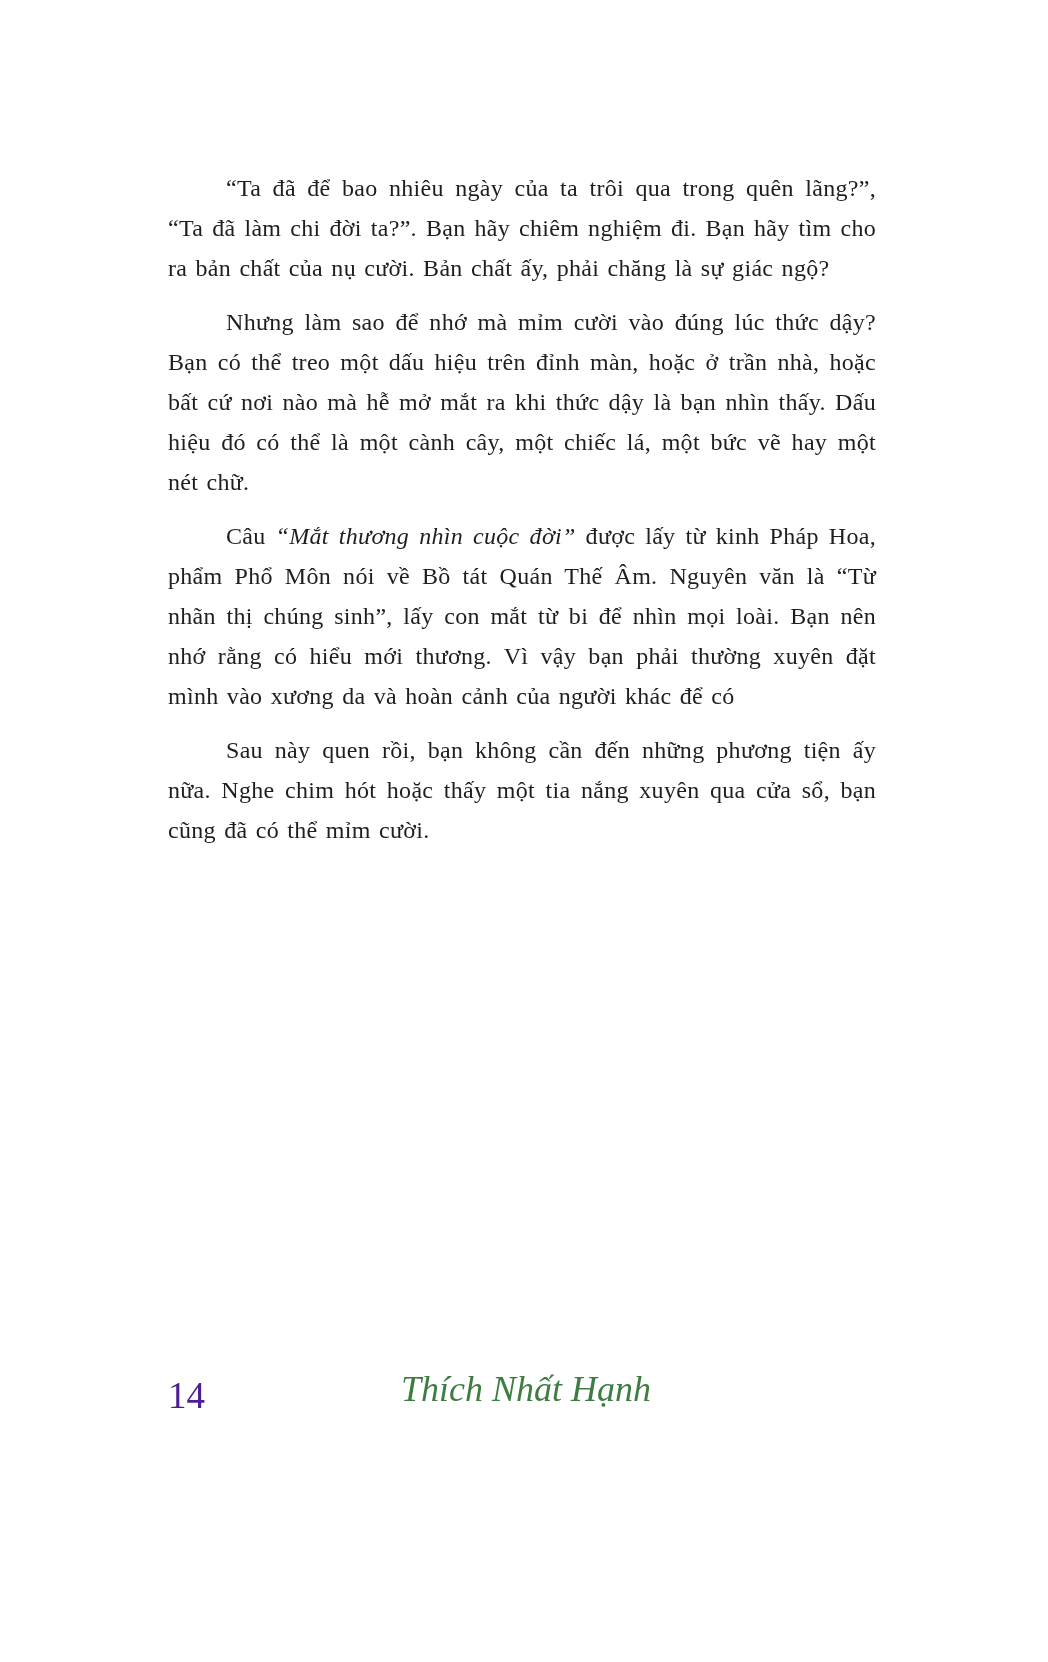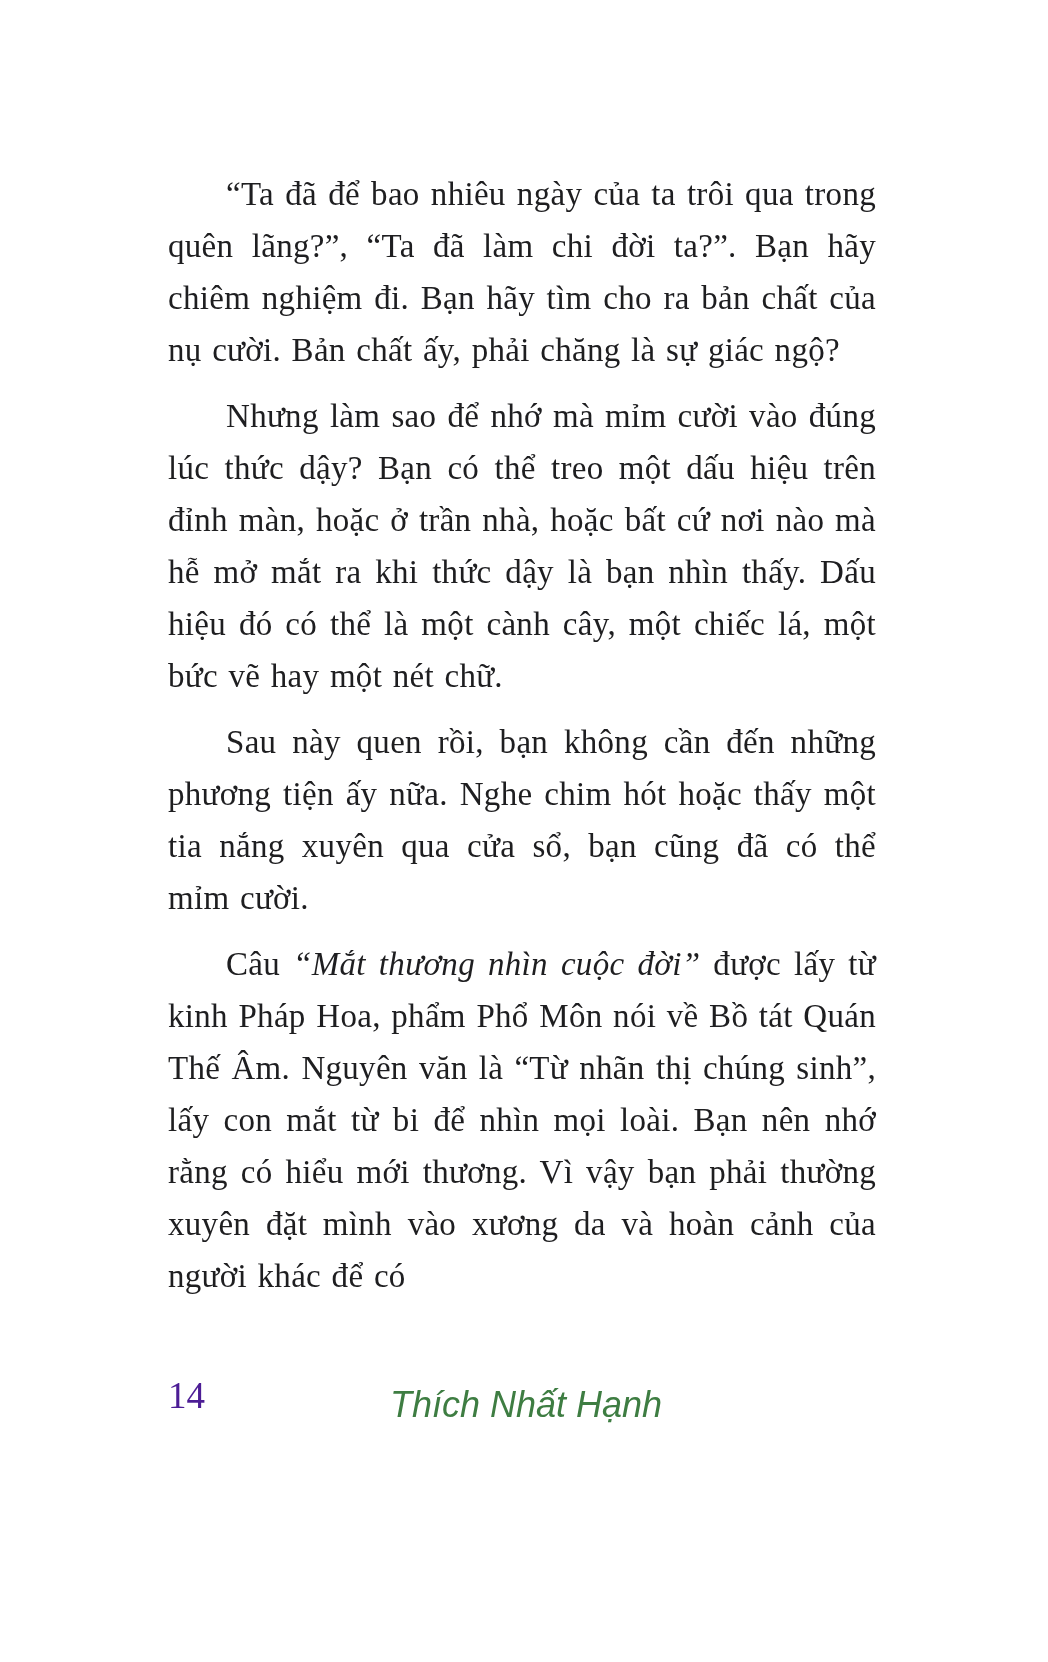--- a/index.html
+++ b/index.html
@@ -17,22 +17,22 @@
     overflow: hidden;
   }
   .text-block {
     position: absolute;
     top: 168px;
     left: 168px;
     width: 716px;
   }
   .text-block p {
     margin: 0 8px 14px 0;
-    font-size: 33px;
-    line-height: 52px;
+    font-size: 24px;
+    line-height: 40px;
     text-align: justify;
     text-indent: 58px;
     letter-spacing: 0.3px;
     word-spacing: 2px;
   }
   .text-block p em {
     font-style: italic;
   }
   .footer {
     position: absolute;
@@ -45,38 +45,38 @@
     position: absolute;
     left: 0;
     top: 6px;
     font-size: 37px;
     color: #4c1d95;
   }
   .footer-author {
     position: absolute;
     left: 0;
     right: 0;
-    top: 16px;
+    top: 0;
     text-align: center;
     font-size: 36px;
     font-style: italic;
     color: var(--accent-green, #3e7d42);
-    font-family: Liberation Sans, sans-serif;
+    font-family: Liberation Serif, serif;
   }
 </style>
 </head>
 <body>
 
 <div class="page" style="color: rgb(30, 30, 32);">
 
   <div class="text-block">
     <p>“Ta đã để bao nhiêu ngày của ta trôi qua trong quên lãng?”, “Ta đã làm chi đời ta?”. Bạn hãy chiêm nghiệm đi. Bạn hãy tìm cho ra bản chất của nụ cười. Bản chất ấy, phải chăng là sự giác ngộ?</p>
     <p>Nhưng làm sao để nhớ mà mỉm cười vào đúng lúc thức dậy? Bạn có thể treo một dấu hiệu trên đỉnh màn, hoặc ở trần nhà, hoặc bất cứ nơi nào mà hễ mở mắt ra khi thức dậy là bạn nhìn thấy. Dấu hiệu đó có thể là một cành cây, một chiếc lá, một bức vẽ hay một nét chữ.</p>
+    <p><span>Câu </span><em>“Mắt thương nhìn cuộc đời”</em><span> được lấy từ kinh Pháp Hoa, phẩm Phổ Môn nói về Bồ tát Quán Thế Âm. Nguyên văn là “Từ nhãn thị chúng sinh”, lấy con mắt từ bi để nhìn mọi loài. Bạn nên nhớ rằng có hiểu mới thương. Vì vậy bạn phải thường xuyên đặt mình vào xương da và hoàn cảnh của người khác để có</span></p>
     <p>Sau này quen rồi, bạn không cần đến những phương tiện ấy nữa. Nghe chim hót hoặc thấy một tia nắng xuyên qua cửa sổ, bạn cũng đã có thể mỉm cười.</p>
-    <p><span>Câu </span><em>“Mắt thương nhìn cuộc đời”</em><span> được lấy từ kinh Pháp Hoa, phẩm Phổ Môn nói về Bồ tát Quán Thế Âm. Nguyên văn là “Từ nhãn thị chúng sinh”, lấy con mắt từ bi để nhìn mọi loài. Bạn nên nhớ rằng có hiểu mới thương. Vì vậy bạn phải thường xuyên đặt mình vào xương da và hoàn cảnh của người khác để có</span></p>
   </div>
 
   <div class="footer">
     <span class="page-number">14</span>
     <span class="footer-author">Thích Nhất Hạnh</span>
   </div>
 
 </div>
 
 </body></html>

